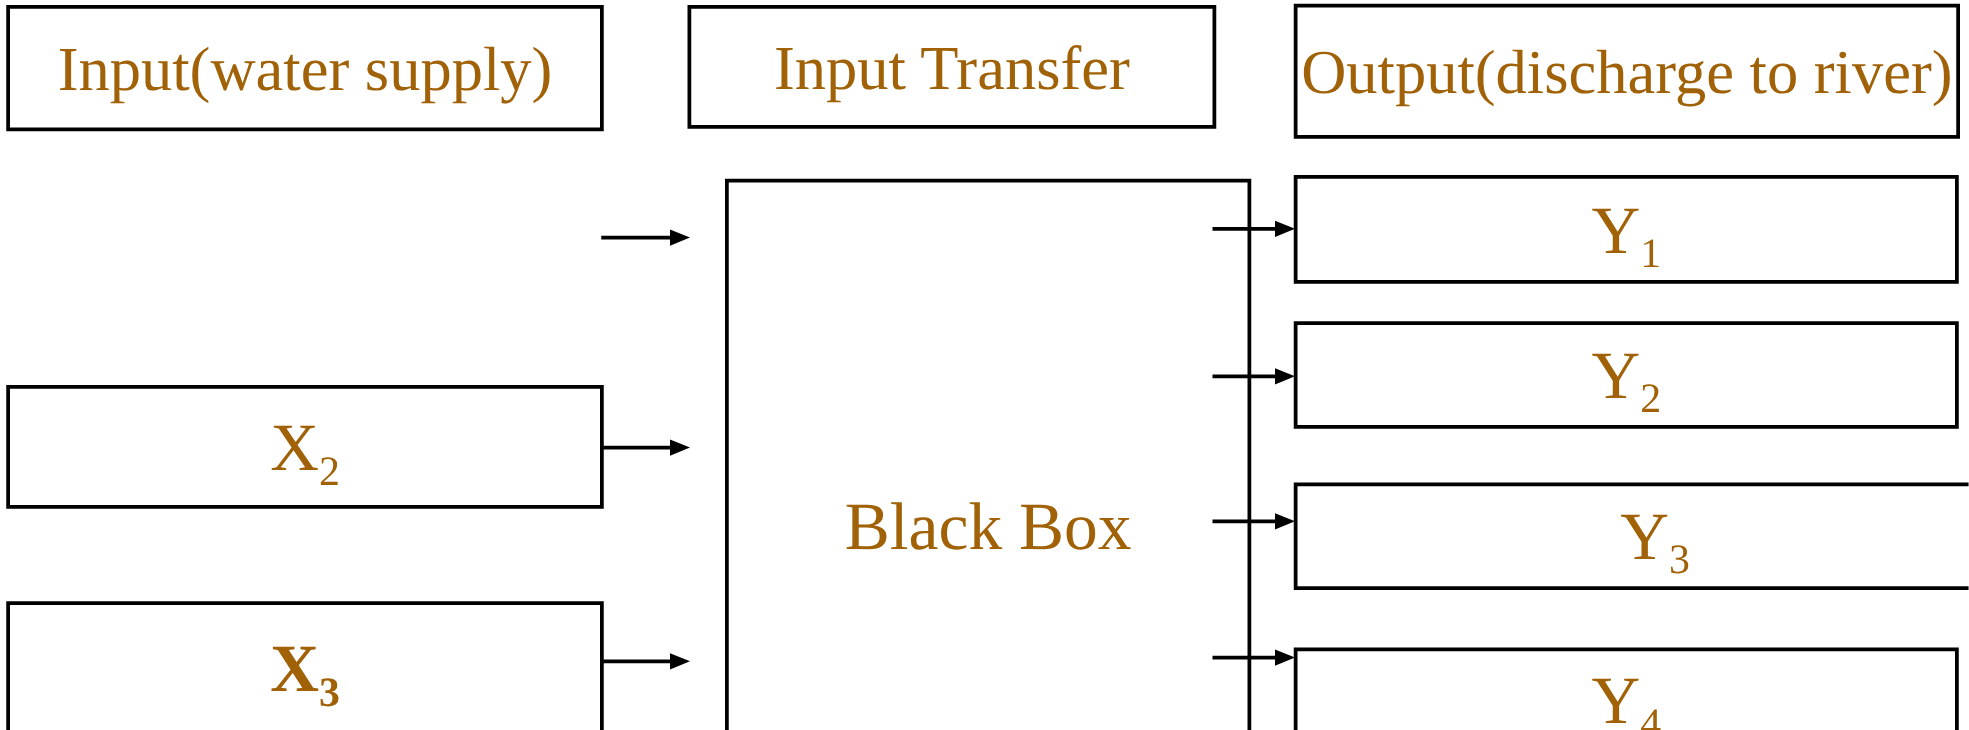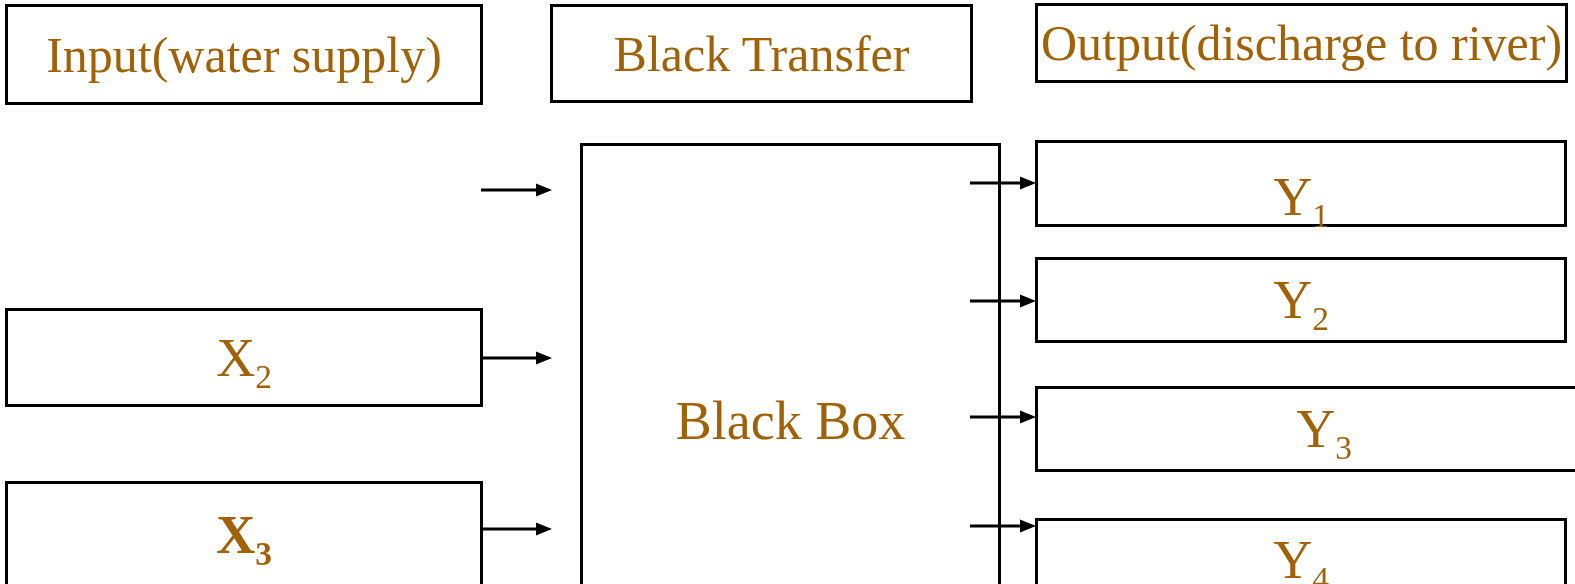--- a/index.html
+++ b/index.html
@@ -59,41 +59,41 @@
 </head>
 <body>
 
 <div class="canvas">
 
   <div class="box header-box" style="left:5px; top:4px; width:478px; height:101px;">
     <span>Input(water supply)</span>
   </div>
 
   <div class="box header-box" style="left:550px; top:4px; width:423px; height:99px;">
-    <span>Black Transfer</span>
+    <span>Input Transfer</span>
   </div>
 
-  <div class="box header-box" style="left:1035px; top:3px; width:533px; height:80px;">
+  <div class="box header-box" style="left:1035px; top:3px; width:533px; height:108px;">
     <span>Output(discharge to river)</span>
   </div>
 
 
   <div class="box node-box" style="left:5px; top:308px; width:478px; height:99px;">
     <span><span>X</span><sub>2</sub></span>
   </div>
 
   <div class="box node-box" style="left:5px; top:481px; width:478px; height:108px;font-weight:bold;">
     <span><span>X</span><sub>3</sub></span>
   </div>
 
   <div class="box node-box" style="left:580px; top:143px; width:421px; height:555px;">
     <span>Black Box</span>
   </div>
 
-  <div class="box node-box" style="left:1035px; top:140px; width:532px; height:87px;align-items:flex-end;">
+  <div class="box node-box" style="left:1035px; top:140px; width:532px; height:87px;">
     <span><span>Y</span><sub>1</sub></span>
   </div>
 
   <div class="box node-box" style="left:1035px; top:257px; width:532px; height:86px;">
     <span><span>Y</span><sub>2</sub></span>
   </div>
 
   <div class="box node-box" style="left:1035px; top:374px; width:578px; height:86px;margin-top:12px;">
     <span><span>Y</span><sub>3</sub></span>
   </div>

